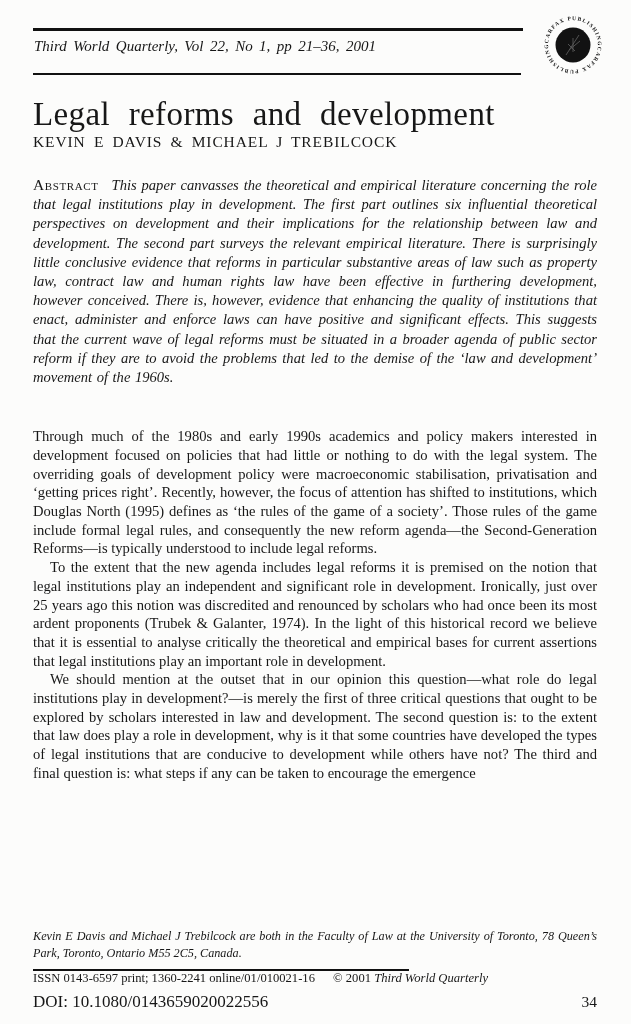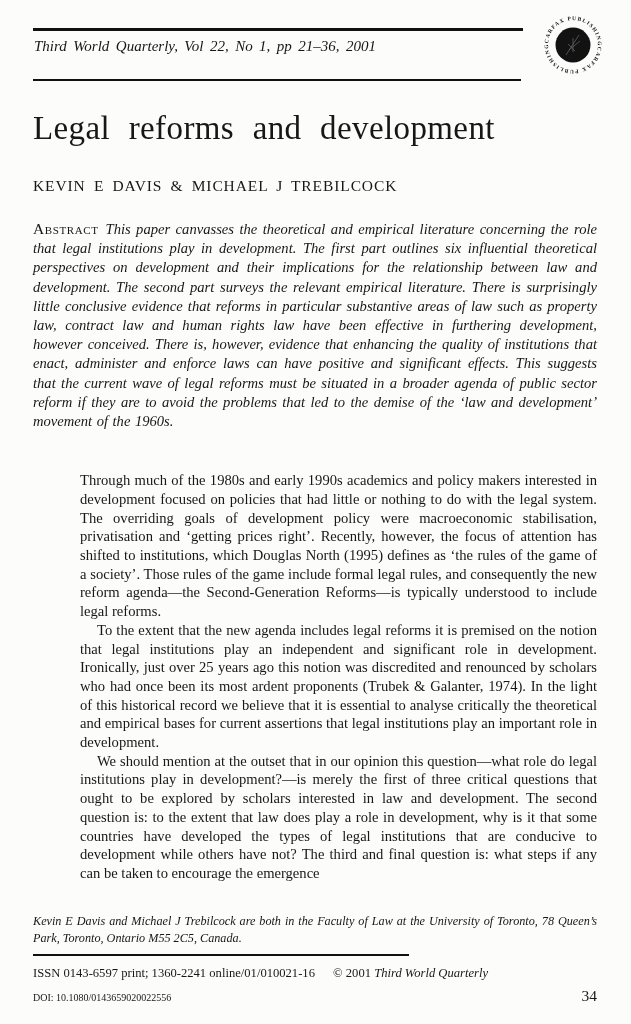--- a/index.html
+++ b/index.html
@@ -15,99 +15,97 @@
     width: 631px;
     height: 1024px;
     padding: 28px 34px 0 33px;
   }
   .rule-thick { width: 490px; height: 3px; background: #111; }
   .rule-thin  { width: 488px; height: 2px; background: #111; }
   .journal-citation {
     font-style: italic;
     font-size: 15px;
     line-height: 17px;
-    padding: 7px 0 24px 1px;
+    padding: 7px 0 18px 1px;
     word-spacing: 0.18em;
   }
   .logo {
     position: absolute;
     top: 14px;
     left: 542px;
     width: 62px;
     height: 62px;
   }
   h1.title {
-    margin-top: 28px;
+    margin-top: 20px;
     font-size: 33px;
     line-height: 38px;
     font-weight: 400;
     letter-spacing: 0.4px;
     word-spacing: 0.30em;
   }
   .authors {
-    margin-top: 30px;
     font-size: 15.5px;
     letter-spacing: 0.9px;
     word-spacing: 0.22em;
   }
   .abstract {
     margin-top: 24px;
     font-size: 14.6px;
     line-height: 19.2px;
     text-align: justify;
     font-style: italic;
     word-spacing: 0.06em;
   }
   .abstract-label {
     font-style: normal;
     font-variant: small-caps;
     letter-spacing: 0.6px;
     font-size: 15.5px;
-    margin-right: 7px;
+    margin-right: 13px;
   }
-  .body-text { margin-top: 40px; margin-left: 47px; }
+  .body-text { margin-top: 40px; }
   .body-text p {
     font-size: 14.6px;
     line-height: 18.7px;
     text-align: justify;
   }
   .body-text p.indent { text-indent: 17px; font-family: Liberation Serif, serif; }
   .footer-block {
     position: absolute;
     left: 33px;
     right: 34px;
-    bottom: 19px;
+    bottom: 12px;
   }
   .footnote {
     font-style: italic;
     font-size: 12.2px;
     line-height: 16.5px;
     text-align: justify;
   }
   .footer-rule {
     margin-top: 8px;
     width: 376px;
     height: 2px;
     background: #111;
   }
   .issn-line {
-    margin-top: 10px;
     font-size: 12.6px;
     line-height: 15px;
     white-space: nowrap;
   }
   .issn-line .copyright { margin-left: 15px; }
   .issn-line .journal-name { font-style: italic; }
   .doi-line {
     margin-top: 6px;
     display: flex;
     justify-content: space-between;
     align-items: baseline;
   }
-  .doi { font-size: 10px; }
+  .doi { font-size: 17px; }
   .page-number { font-size: 15.5px; }
 </style>
 </head>
 <body>
 
 <div class="page">
 
   <header>
     <div class="rule-thick"></div>
     <div class="journal-citation">Third World Quarterly, Vol 22, No 1, pp 21–36, 2001</div>

